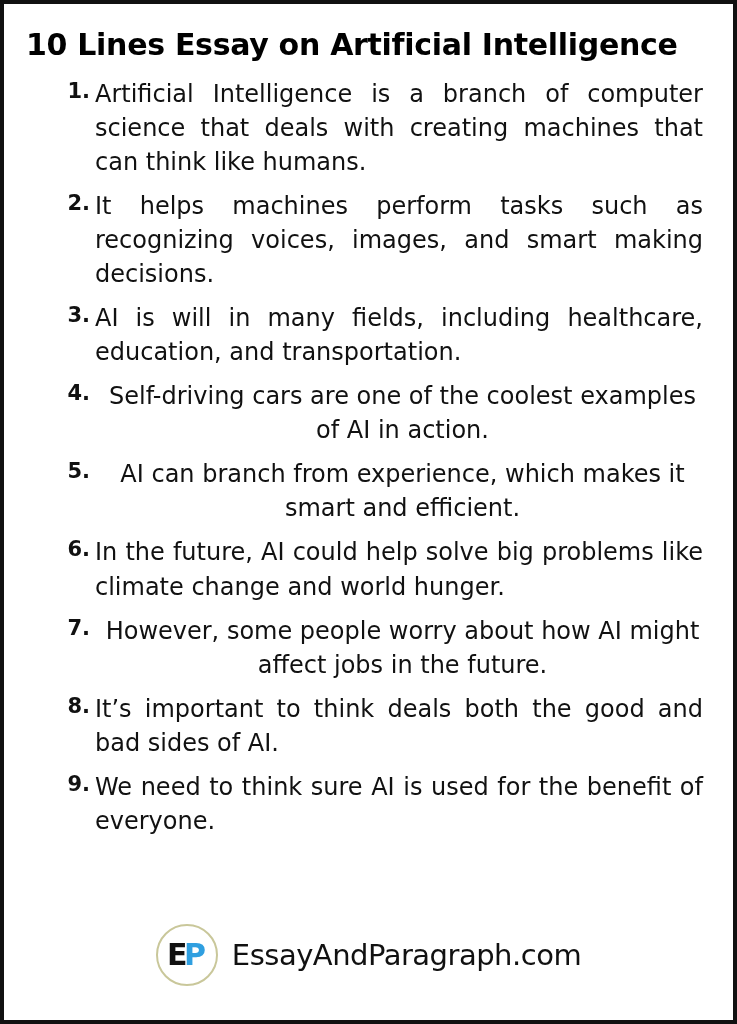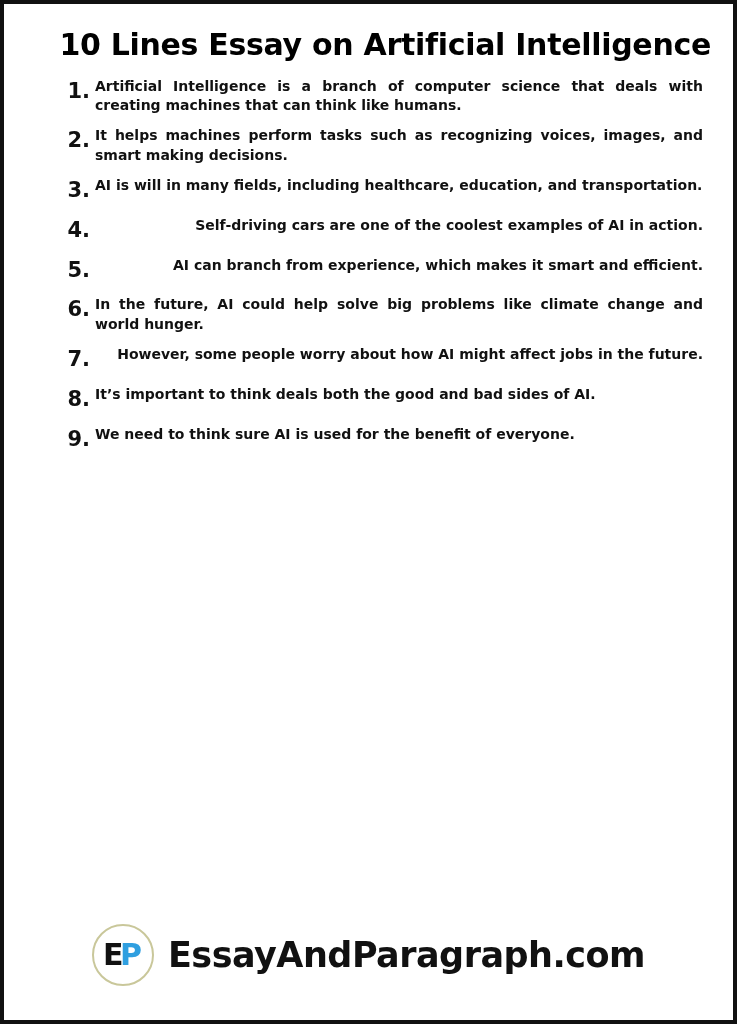--- a/index.html
+++ b/index.html
@@ -25,21 +25,21 @@
     border: 4px solid #111111;
     background: #ffffff;
     padding: 18px 22px 0 22px;
   }
   .title {
     font-family: "DejaVu Sans", sans-serif;
     font-weight: bold;
     font-size: 30px;
     line-height: 1.15;
     letter-spacing: -0.3px;
-    text-align: right;
+    text-align: left;
     color: #000000;
     margin: 6px 0 14px 0;
   }
   .essay-list {
     list-style: none;
     margin: 0;
     padding: 0 8px 0 28px;
   }
   .essay-item {
     display: flex;
@@ -50,29 +50,29 @@
     flex: 0 0 36px;
     text-align: right;
     padding-right: 5px;
     font-size: 21px;
     font-weight: bold;
     line-height: 1.42;
     color: #111111;
   }
   .item-text {
     flex: 1 1 auto;
-    font-size: 14px;
-    font-weight: bold;
+    font-size: 24px;
+    font-weight: normal;
     line-height: 1.42;
     color: #111111;
     text-align: justify;
     text-justify: inter-word;
   }
   .item-text.no-justify {
-    text-align: right;
+    text-align: center;
     margin-left: 7px;
   }
   .footer {
     position: absolute;
     left: 0;
     right: 0;
     bottom: 34px;
     display: flex;
     align-items: center;
     justify-content: center;
@@ -86,22 +86,22 @@
     display: flex;
     align-items: center;
     justify-content: center;
     box-sizing: border-box;
     background: #ffffff;
   }
   .logo-badge svg {
     display: block;
   }
   .brand {
-    font-size: 35px;
-    font-weight: bold;
+    font-size: 29px;
+    font-weight: normal;
     letter-spacing: -0.5px;
     color: #111111;
     white-space: nowrap;
   }
 </style>
 </head>
 <body>
 
 <div class="page">
 

